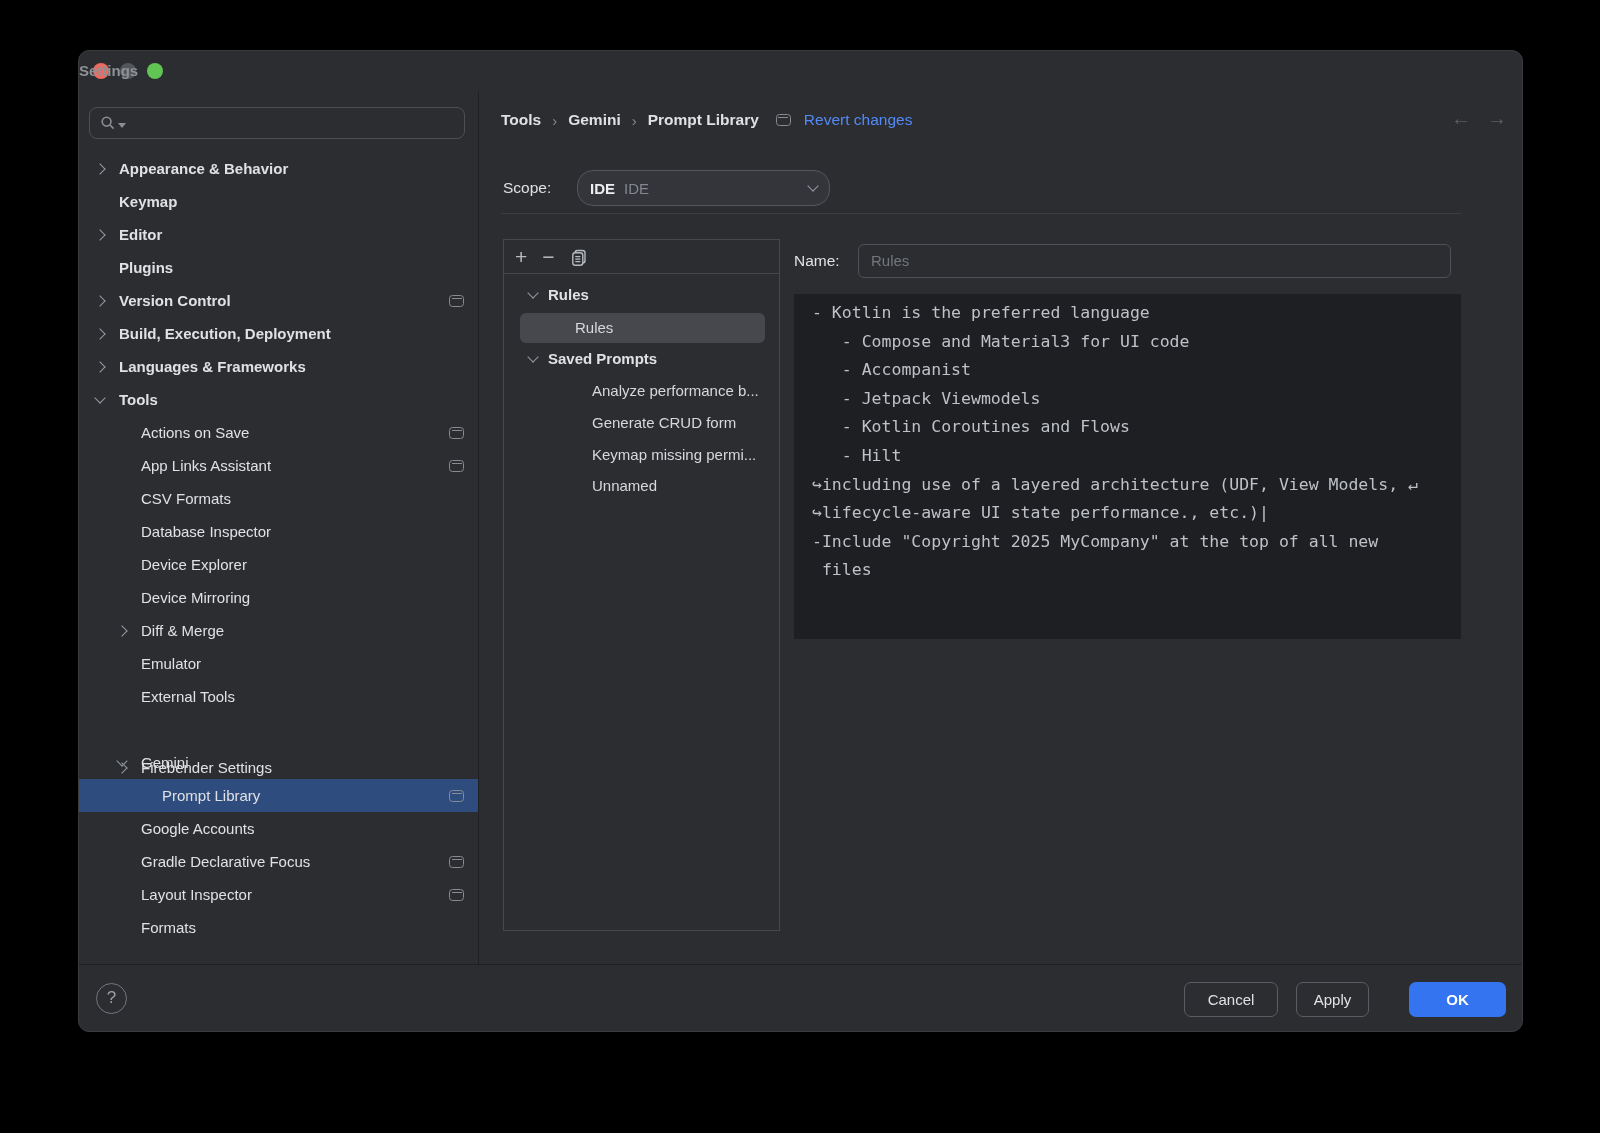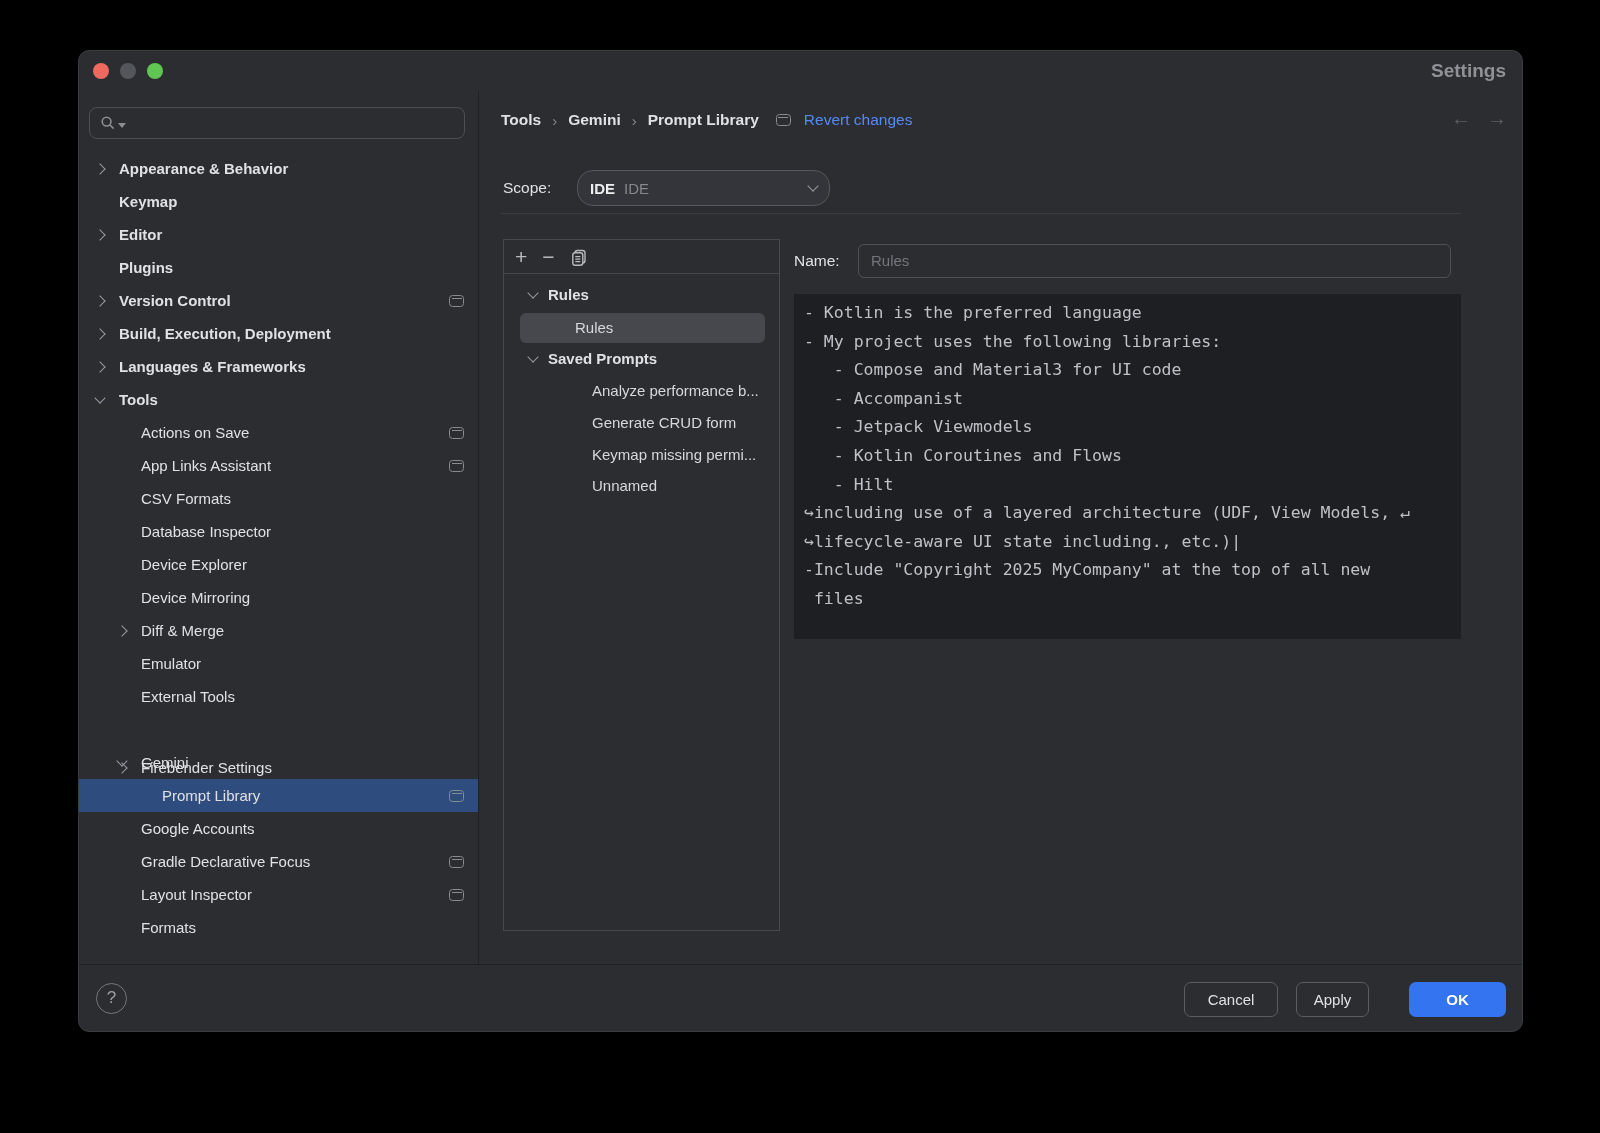--- a/index.html
+++ b/index.html
@@ -4,22 +4,22 @@
 <style>
   html,body{margin:0;padding:0;background:#000;width:1600px;height:1133px;overflow:hidden;
     font-family:"Liberation Sans","DejaVu Sans",sans-serif;-webkit-font-smoothing:antialiased;}
   .dialog{position:absolute;left:78px;top:50px;width:1445px;height:982px;background:#2b2d31;
     border-radius:11px;border:1px solid #3a3c40;box-sizing:border-box;}
   
   .tl{position:absolute;top:12px;width:16px;height:16px;border-radius:50%;}
   .tl.red{left:14px;background:#ee6a5f;}
   .tl.grey{left:41px;background:#53565a;}
   .tl.green{left:68px;background:#61c554;}
-  .win-title{position:absolute;left:0;right:16px;top:8px;height:24px;text-align:right;
-    font-size:19px;font-weight:bold;color:#8e9196;line-height:24px;}
+  .win-title{position:absolute;left:0;right:16px;top:8px;height:24px;text-align:left;
+    font-size:15px;font-weight:bold;color:#8e9196;line-height:24px;}
   
   .search-box{position:absolute;left:10px;top:56px;width:376px;height:32px;border:1px solid #4d4f54;
     border-radius:8px;box-sizing:border-box;display:flex;align-items:center;padding-left:10px;}
   .srch-chev{width:0;height:0;border-left:4px solid transparent;border-right:4px solid transparent;
     border-top:5px solid #8a8d92;margin-left:2px;margin-top:4px;}
   .v-divider{position:absolute;left:399px;top:40px;height:873px;width:1px;background:#1e2023;}
   .srow{position:absolute;left:0;width:399px;height:33px;}
   .srow .lbl{position:absolute;top:0;line-height:33px;font-size:15px;color:#dfe1e5;white-space:nowrap;}
   .srow.lvl1 .lbl{left:40px;font-weight:bold;}
   .srow.lvl2 .lbl{left:62px;}
@@ -64,21 +64,21 @@
   .trow.group>.chev{left:25px;}
   .trow.tsel{left:16px;width:245px;background:#46484d;border-radius:6px;}
   .trow.tsel .lbl{left:55px;}
   
   .name-label{position:absolute;left:715px;top:193px;height:34px;line-height:34px;font-size:15.5px;color:#dfe1e5;}
   .name-input{position:absolute;left:779px;top:193px;width:593px;height:34px;border:1px solid #4e5157;
     border-radius:6px;box-sizing:border-box;line-height:32px;padding-left:12px;font-size:15px;color:#73777d;}
   .editor{position:absolute;left:715px;top:243px;width:667px;height:345px;background:#1e1f22;
     box-sizing:border-box;padding:5px 10px;}
   .editor .line{white-space:pre;font-family:"DejaVu Sans Mono","DejaVu Sans","Liberation Mono",monospace;
-    font-size:16.5px;line-height:28.6px;color:#bec1c7;}
+    font-size:16.5px;line-height:28.6px;color:#bec1c7;margin-left:8px;}
   
   .f-divider{position:absolute;left:0;right:0;top:913px;height:1px;background:#1e2023;}
   .help-btn{position:absolute;left:17px;top:932px;width:31px;height:31px;border:1.5px solid #73767c;
     border-radius:50%;box-sizing:border-box;text-align:center;line-height:27px;font-size:17px;color:#9ca0a5;}
   .btn{position:absolute;top:931px;height:35px;border-radius:7px;box-sizing:border-box;
     font-size:15px;text-align:center;line-height:33px;color:#dfe1e5;border:1px solid #5a5d63;}
   .btn.cancel{left:1105px;width:94px;}
   .btn.apply{left:1217px;width:73px;}
   .btn.ok{left:1330px;width:97px;background:#3574f0;border:none;line-height:35px;color:#fff;font-weight:bold;}
 </style>
@@ -247,28 +247,27 @@
     <div class="trow child" style="top:231px">
         <span class="lbl">Unnamed</span>
       </div>
   </div>
 
   <div class="name-label">Name:</div>
   <div class="name-input">Rules</div>
 
   <div class="editor">
     <div class="line">- Kotlin is the preferred language</div>
-    <div class="line">- My project uses the following libraries:</div>
     <div class="line">   - Compose and Material3 for UI code</div>
     <div class="line">   - Accompanist</div>
     <div class="line">   - Jetpack Viewmodels</div>
     <div class="line">   - Kotlin Coroutines and Flows</div>
     <div class="line">   - Hilt</div>
     <div class="line">↪including use of a layered architecture (UDF, View Models, ↵</div>
-    <div class="line">↪lifecycle-aware UI state including., etc.)|</div>
+    <div class="line">↪lifecycle-aware UI state performance., etc.)|</div>
     <div class="line">-Include "Copyright 2025 MyCompany" at the top of all new</div>
     <div class="line"> files</div>
   </div>
 
   <div class="f-divider"></div>
   <div class="help-btn">?</div>
   <div class="btn cancel">Cancel</div>
   <div class="btn apply">Apply</div>
   <div class="btn ok">OK</div>
 

